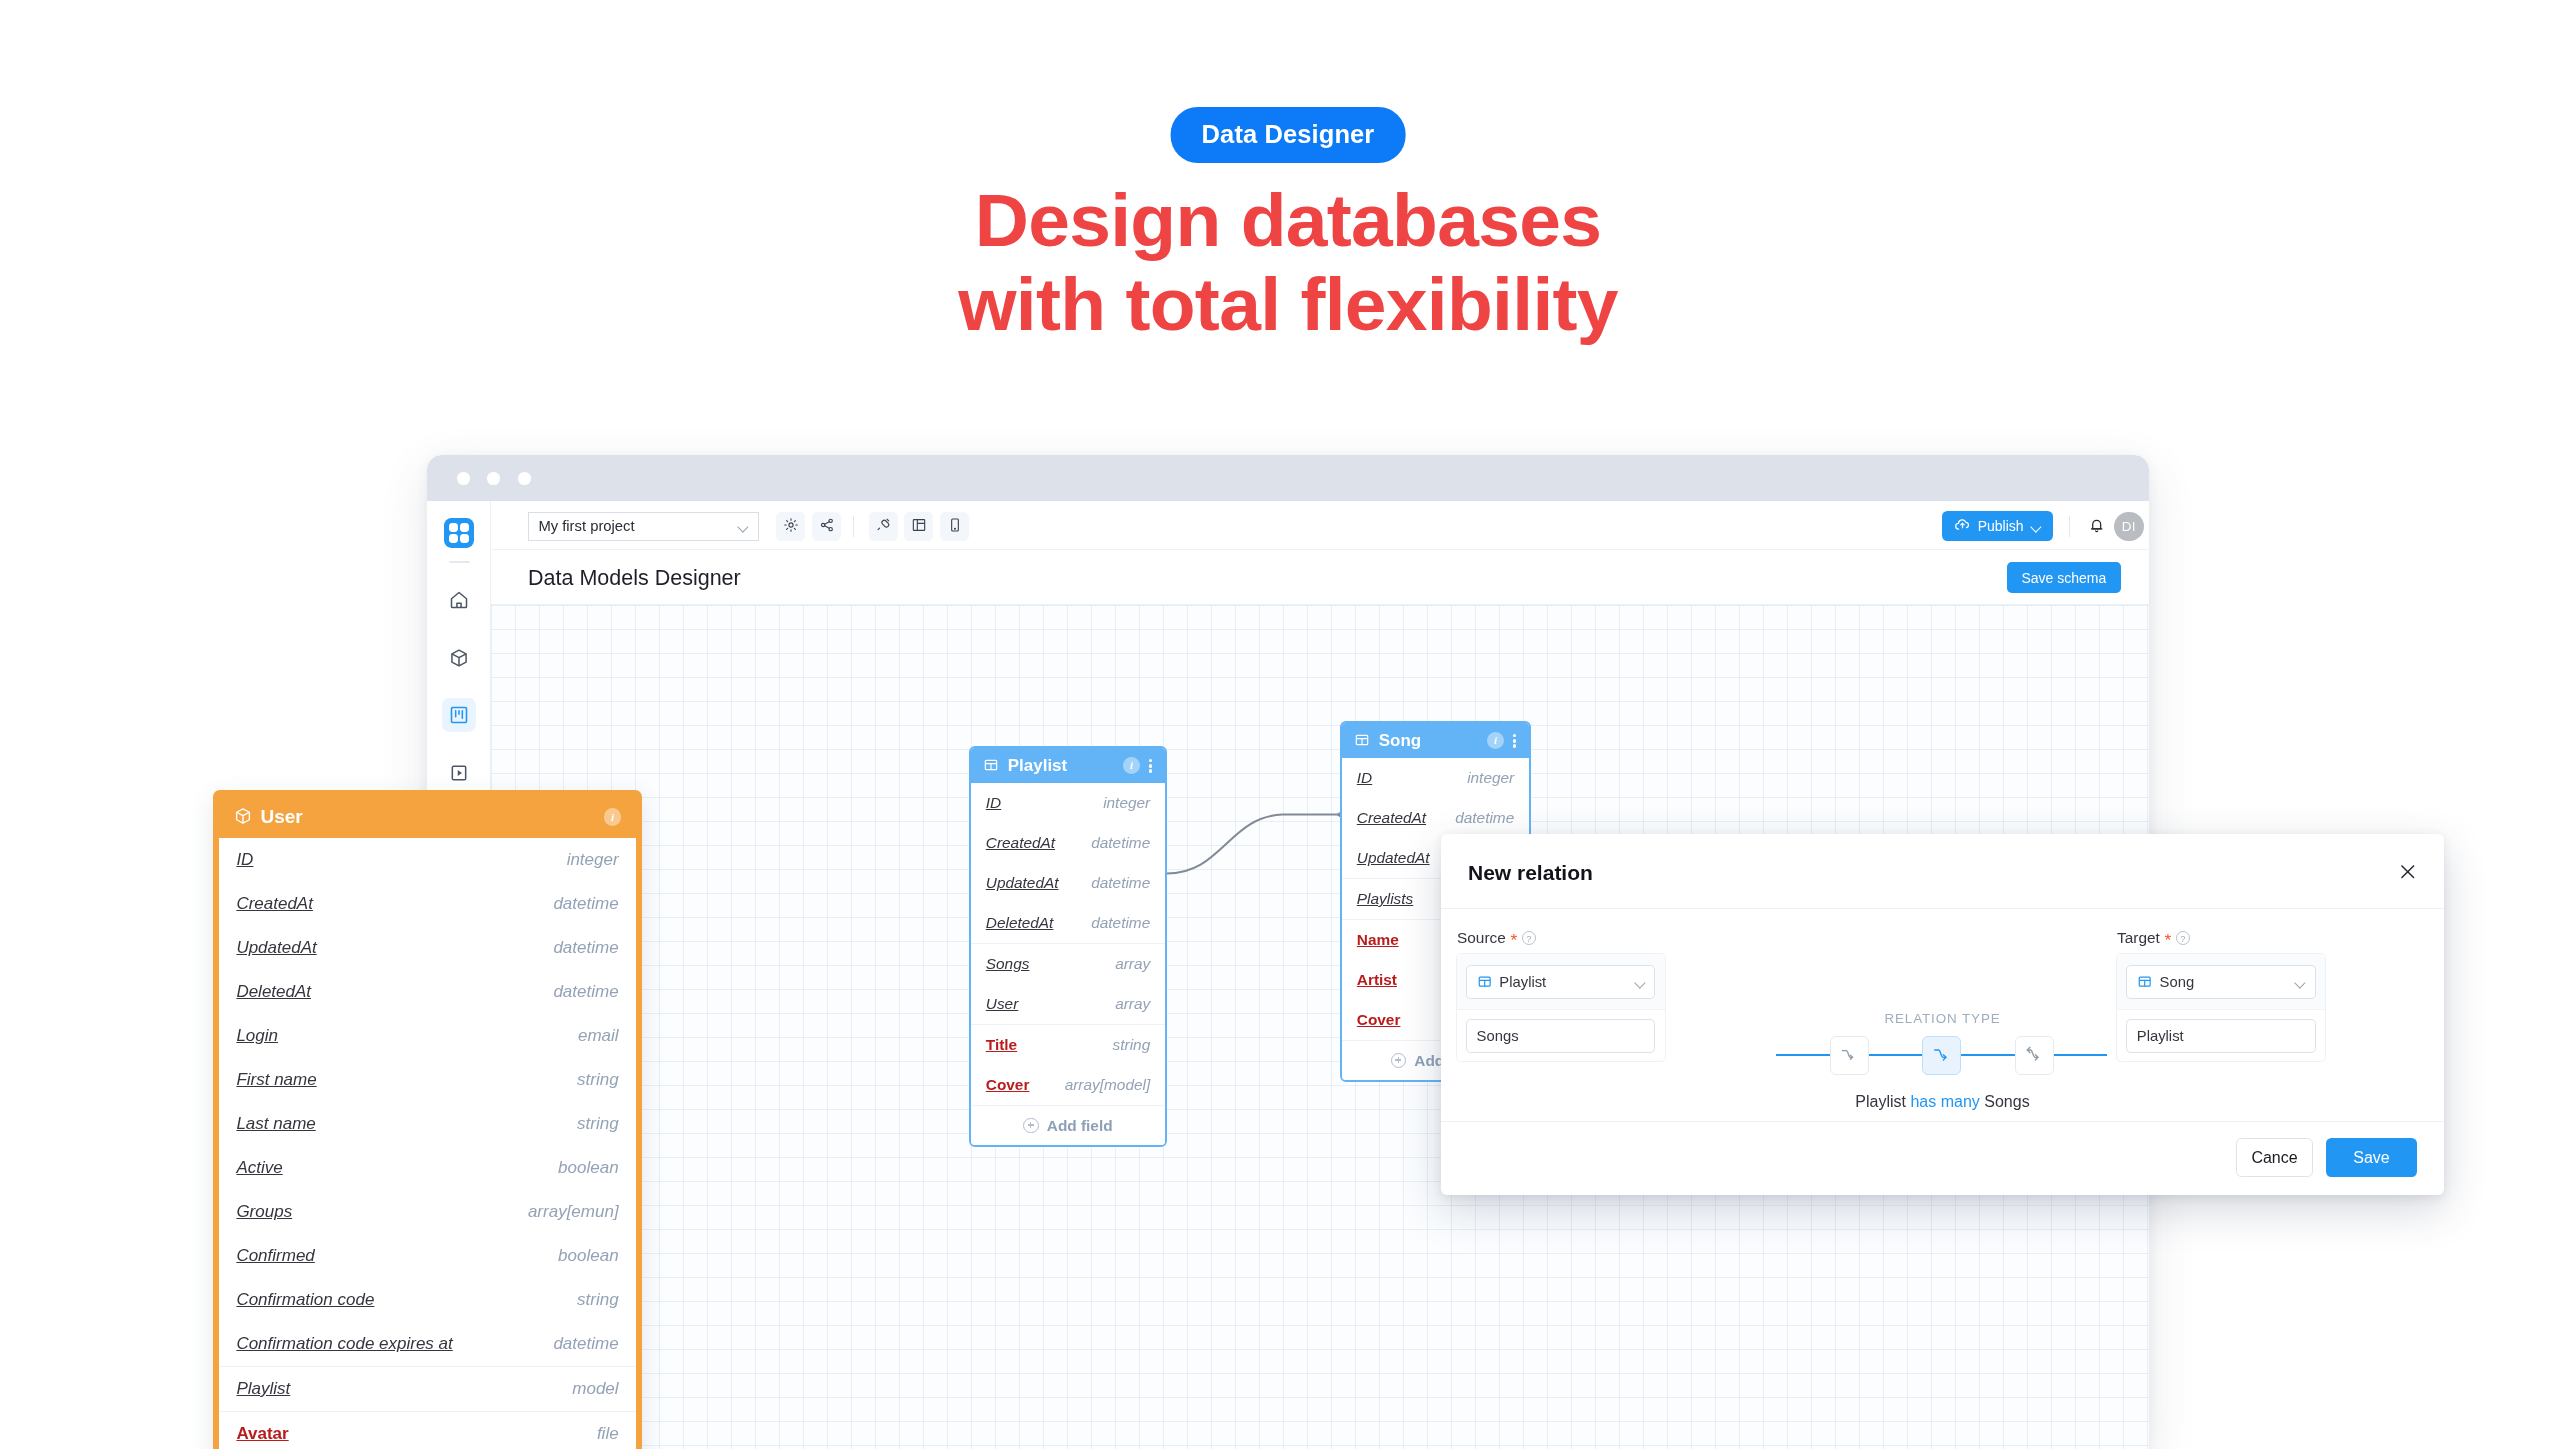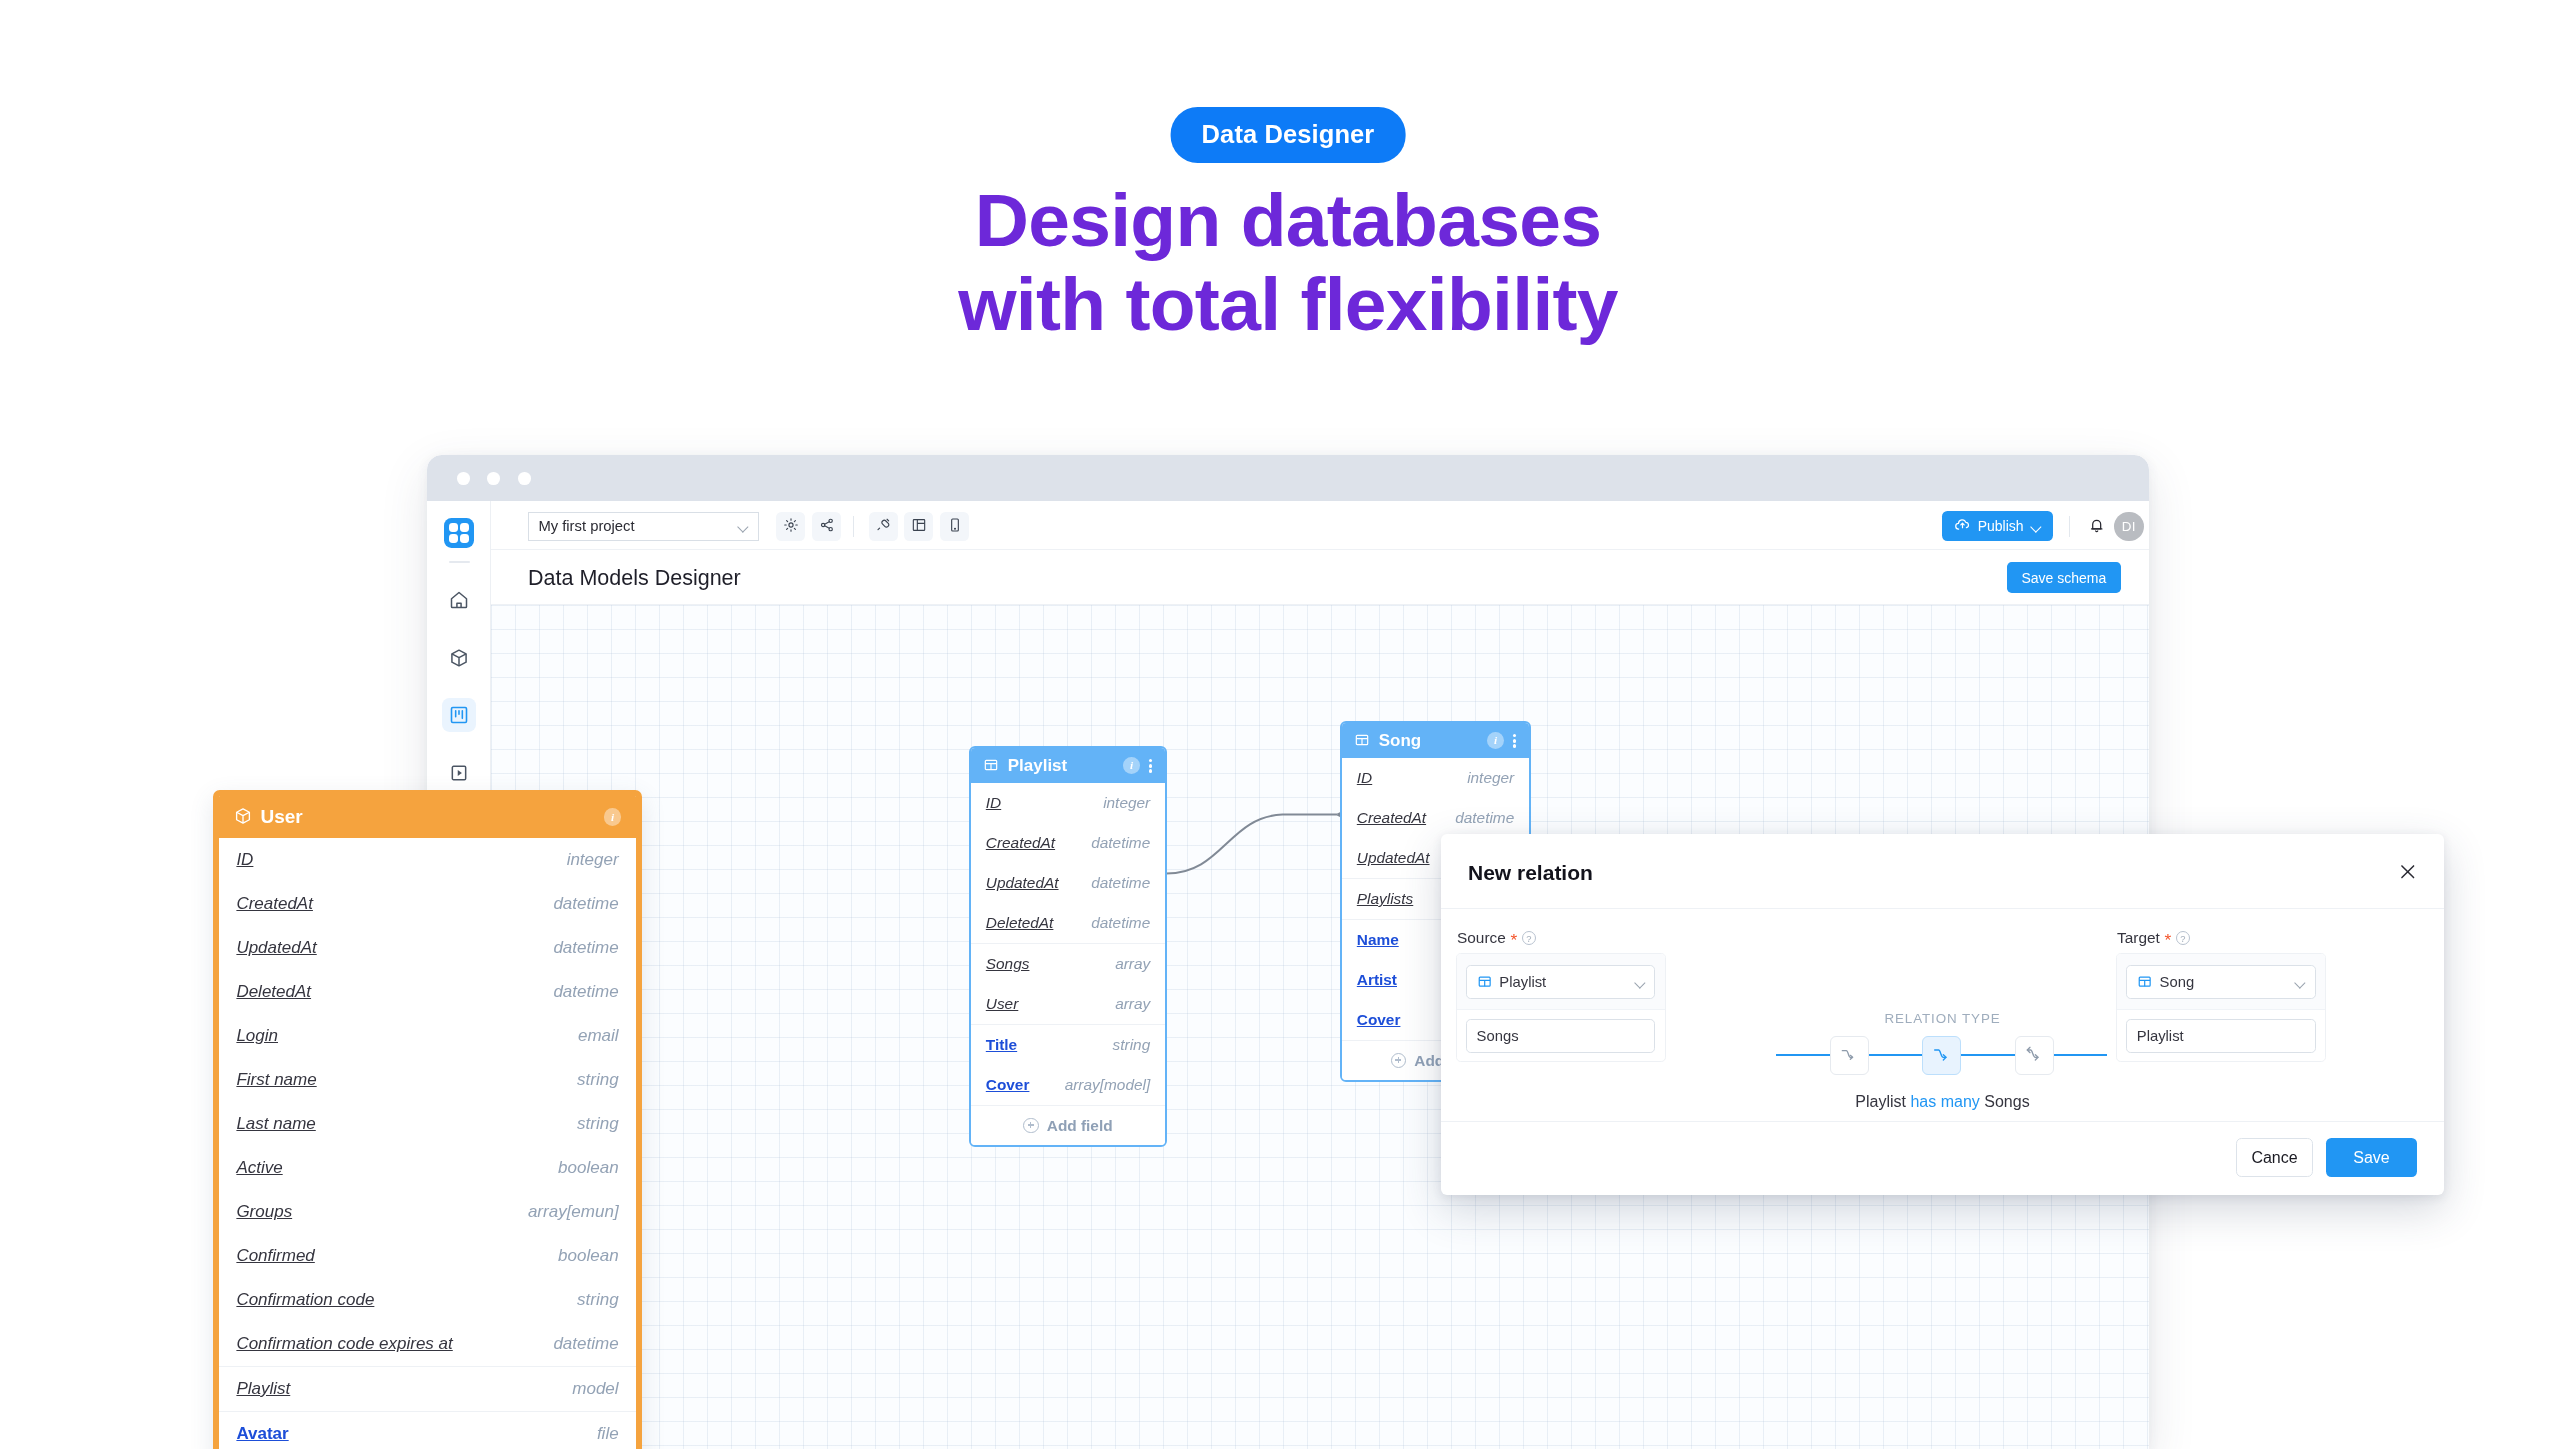--- a/index.html
+++ b/index.html
@@ -15,21 +15,21 @@
   #badge {
     position: absolute; left: 50%; transform: translateX(-50%); top: 91px;
     background: #0d7bf7; color: #fff;
     font-size: 25.5px; font-weight: 700;
     padding: 13.4px 31px; border-radius: 27px; letter-spacing: 0.1px;
     white-space: nowrap;
     margin-top: 16px;
   }
   #headline {
     position: absolute; left: 0; top: 178px; width: 2576px;
-    text-align: center; color: #6d28d9;
+    text-align: center; color: #ef4444;
     font-size: 75px; font-weight: 800; line-height: 1.12;
     letter-spacing: -0.7px;
   }
   #headline .l2 { display: block; }
 
   
   #window {
     position: absolute; left: 427px; top: 455px;
     width: 1722px; height: 994px;
     background: #ffffff;
@@ -136,21 +136,21 @@
     height: 35px; display: flex; align-items: center; padding: 0 12px; gap: 8.7px;
   }
   .tcard .tname { font-size: 17px; font-weight: 700; color: #fff; flex: 1; white-space: nowrap; }
   .tcard .tbody { background: #fff; }
   .frow {
     display: flex; align-items: center; justify-content: space-between;
     height: 40px; padding: 0 14.8px; font-size: 15.4px;
   }
   .fname { font-style: italic; color: #35353f; white-space: nowrap; text-decoration: underline; }
   .ftype { font-style: italic; color: #93a2b5; white-space: nowrap; }
-  .frow.req .fname { font-style: normal; font-weight: 700; color: #1d4ed8; }
+  .frow.req .fname { font-style: normal; font-weight: 700; color: #b91c1c; }
   .fgroup + .fgroup { border-top: 0.7px solid #eef1f5; }
   .addfield {
     height: 40px; display: flex; align-items: center; justify-content: center; gap: 8px;
     font-size: 15.4px; font-weight: 600; color: #8fa0b6; border-top: 0.7px solid #eef1f5;
   }
   .plus-ico { width: 15.4px; height: 15.4px; border: 1.3px solid #b0bdcd; border-radius: 50%; position: relative; }
   .plus-ico::before, .plus-ico::after {
     content: ""; position: absolute; background: #b0bdcd;
   }
   .plus-ico::before { left: 3.4px; top: 5.7px; width: 6px; height: 1.3px; }

